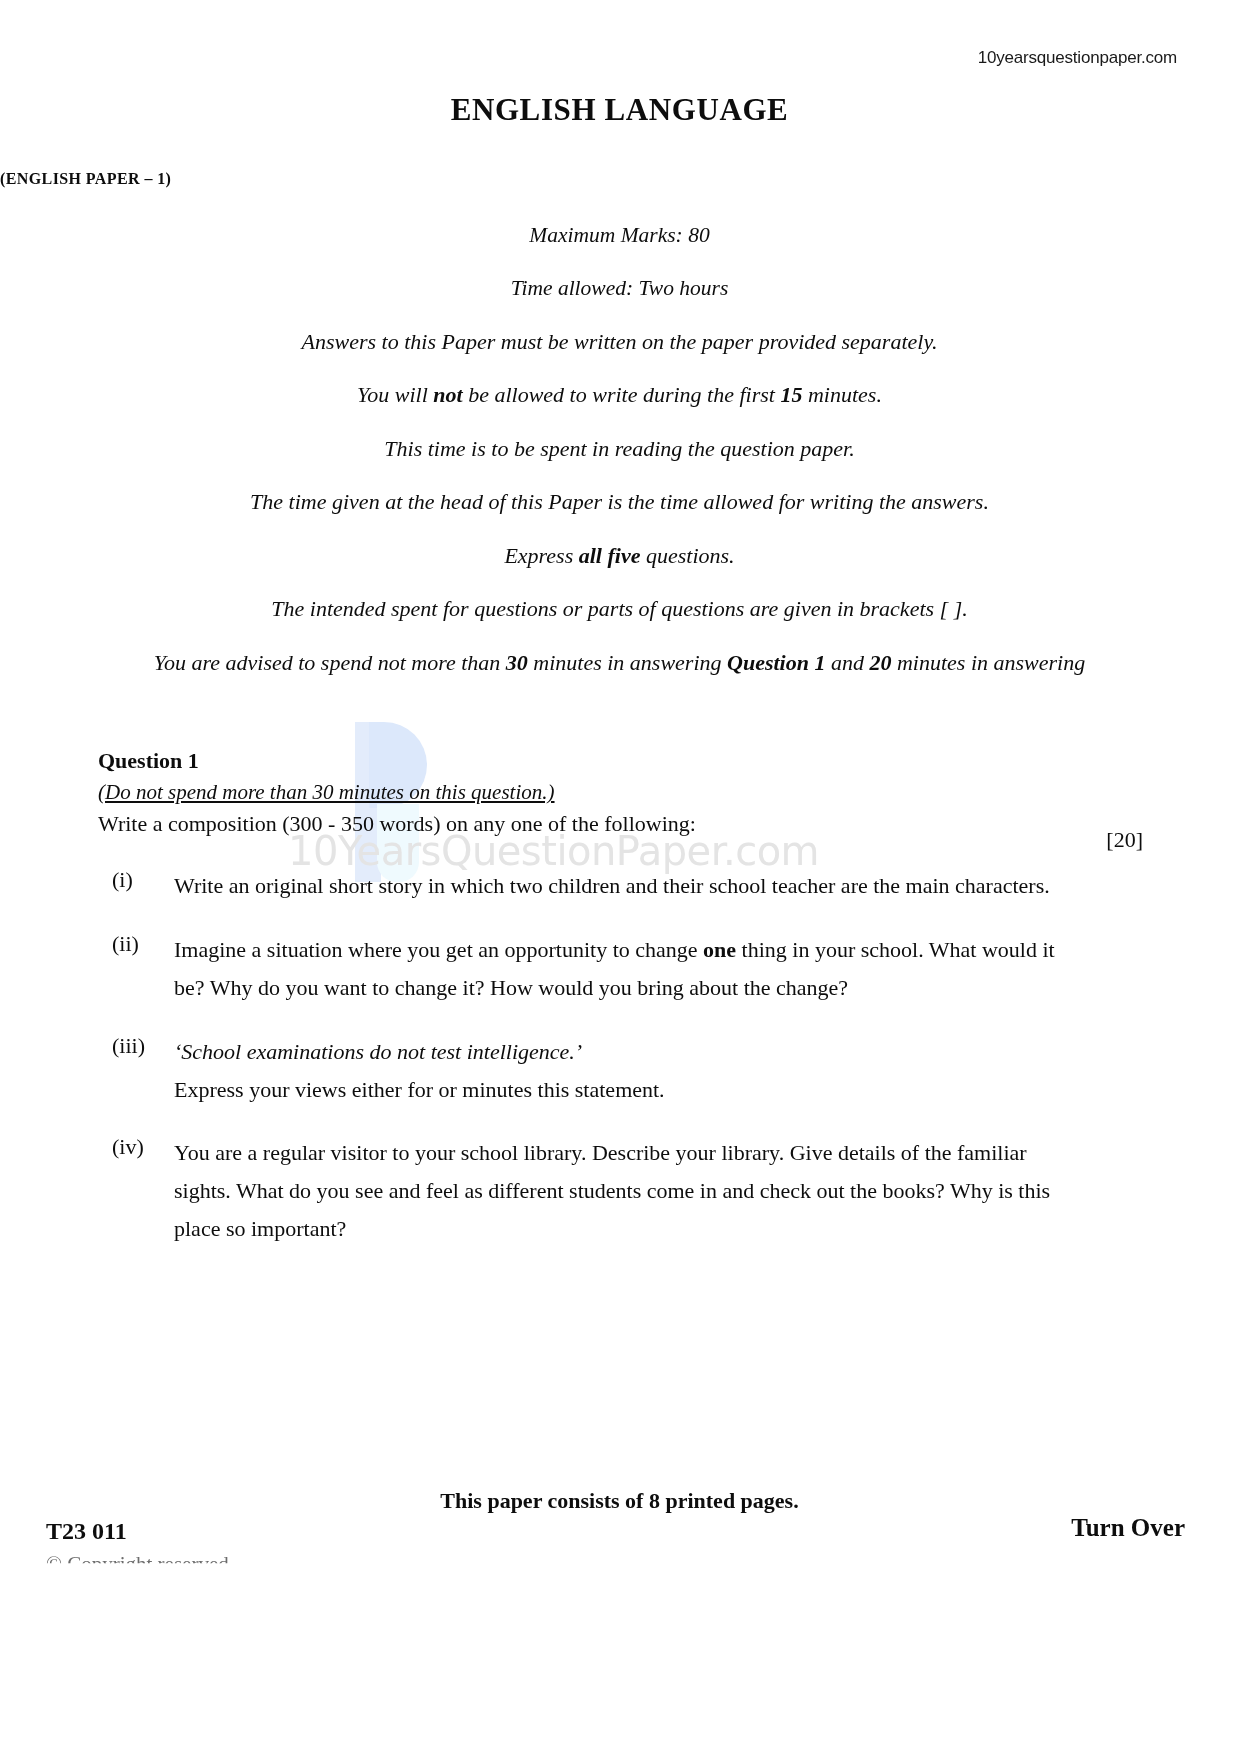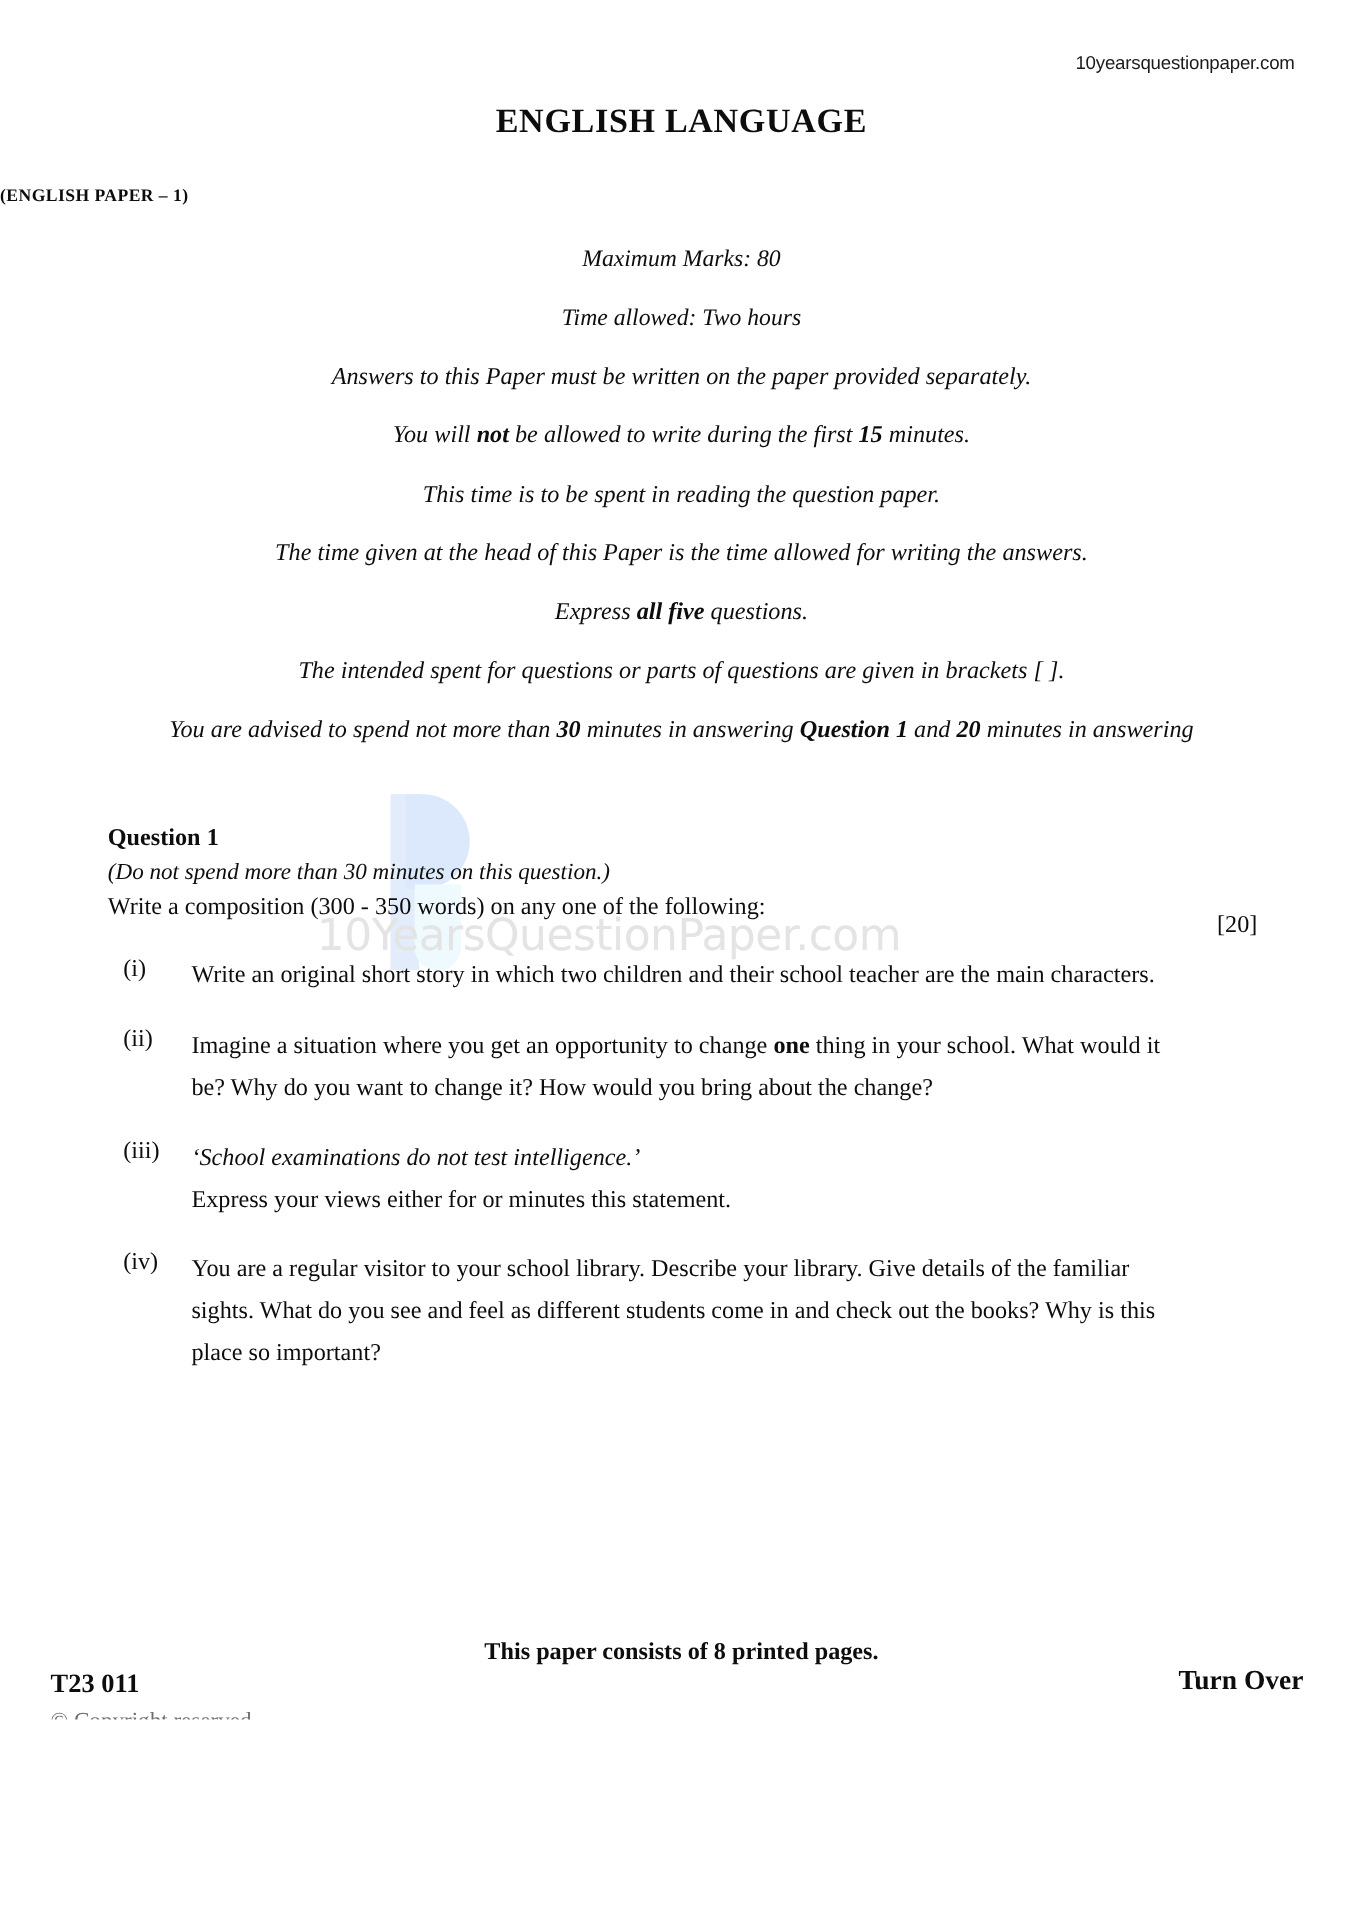--- a/index.html
+++ b/index.html
@@ -141,20 +141,21 @@
   }
   .q-head {
     font-size: 22px;
     font-weight: 700;
     margin: 0 0 6px 0;
   }
   .q-note {
     font-size: 21px;
     font-style: italic;
     margin: 0 0 6px 0;
+    text-decoration: underline;
   }
   .q-intro {
     position: relative;
     font-size: 22px;
     margin: 0 0 30px 0;
   }
   .q-intro b { font-weight: 400; }
   .q-marks {
     position: absolute;
     right: 0;

